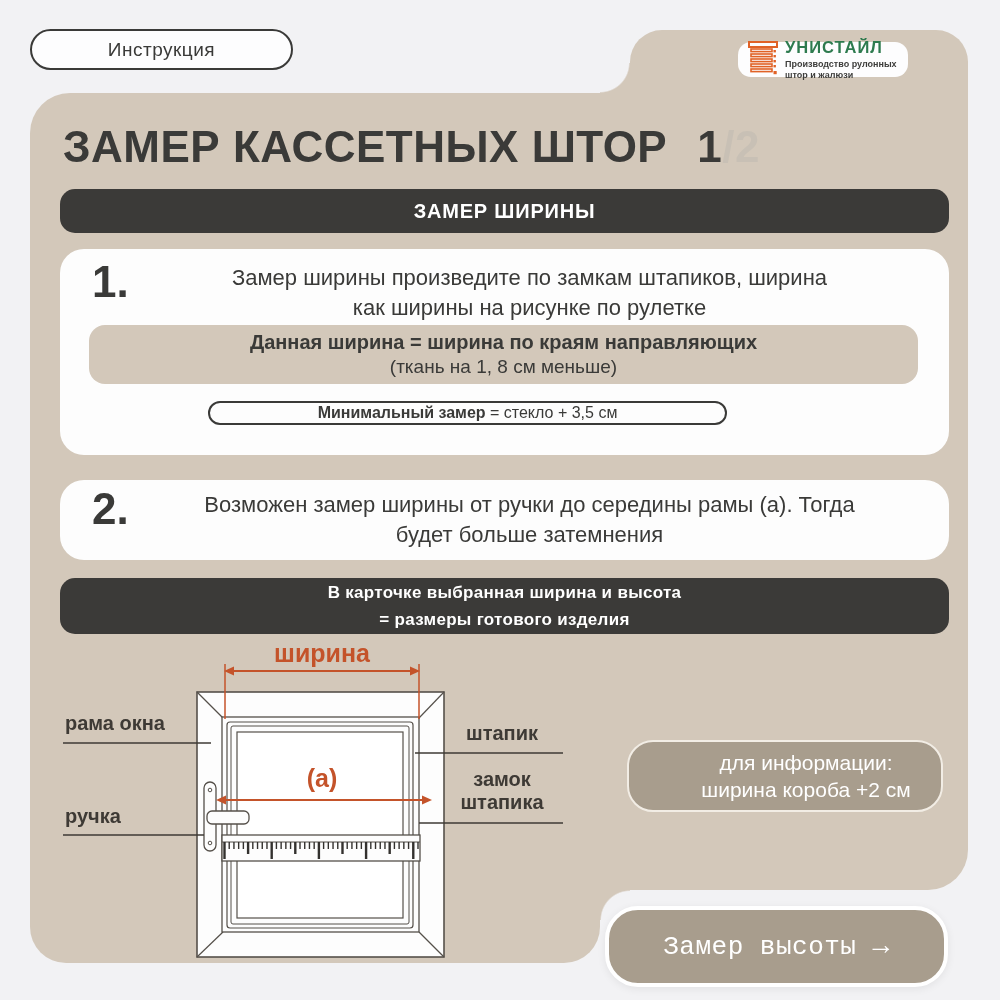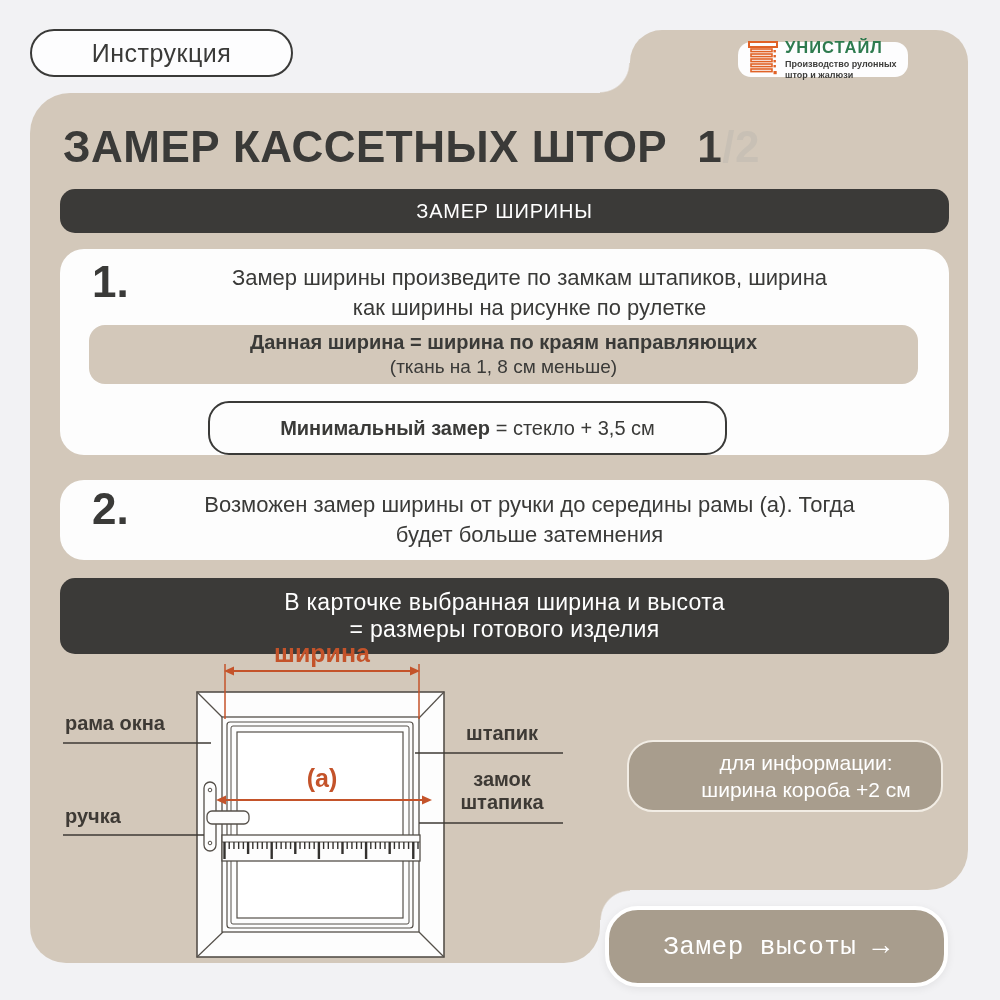--- a/index.html
+++ b/index.html
@@ -13,63 +13,63 @@
     background:#d3c8ba;border-radius:32px 32px 0 0;}
   .panel-lowerleft{position:absolute;left:30px;top:860px;width:570px;height:103px;
     background:#d3c8ba;border-radius:0 0 36px 36px;}
   .fillet{position:absolute;width:30px;height:30px;}
   .fillet-top{left:600px;top:63px;
     background:radial-gradient(circle 30px at 0 0,#f2f2f4 0 28.5px,#d3c8ba 30px);}
   .fillet-bottom{left:600px;top:890px;
     background:radial-gradient(circle 30px at 100% 100%,#f2f2f4 0 28.5px,#d3c8ba 30px);}
 
   
-  .badge{position:absolute;left:30px;top:29px;width:263px;height:48px;box-sizing:border-box;
+  .badge{position:absolute;left:30px;top:29px;width:263px;height:41px;box-sizing:border-box;
     background:#fdfdfe;border:2px solid #3a3a38;border-radius:24px;
     display:flex;align-items:center;justify-content:center;
-    font-size:25px;color:#3a3a38;letter-spacing:.5px;}
+    font-size:19px;color:#3a3a38;letter-spacing:.5px;}
   .logo-box{position:absolute;left:738px;top:42px;width:170px;height:35px;background:#fdfdfe;
     border-radius:13px;display:flex;align-items:center;padding:0 0 0 10px;box-sizing:border-box;}
   .logo-icon{width:30px;height:37px;flex:0 0 auto;}
   .logo-texts{margin-left:7px;line-height:1;}
   .logo-name{font-size:16.5px;font-weight:bold;color:#2e7b4f;letter-spacing:1px;}
   .logo-tagline{font-size:9px;font-weight:bold;color:#3d3d3b;line-height:10px;margin-top:3px;}
 
   .title{position:absolute;left:63px;top:122px;font-size:44px;font-weight:800;color:#3a3a38;
     letter-spacing:.5px;white-space:nowrap;}
   .title .pg-cur{margin-left:30px;}
   .title .pg-tot{color:#c8c0b5;}
 
   
   .darkbar{position:absolute;left:60px;width:889px;background:#3b3a38;color:#fff;
     display:flex;flex-direction:column;align-items:center;justify-content:center;
-    font-weight:normal;border-radius:15px;text-align:center;}
+    font-weight:bold;border-radius:15px;text-align:center;}
   .darkbar1{top:189px;height:44px;font-size:20px;letter-spacing:.8px;}
-  .darkbar2{top:578px;height:76px;font-size:23px;line-height:27px;letter-spacing:.3px;}
+  .darkbar2{top:578px;height:56px;font-size:17px;line-height:27px;letter-spacing:.3px;}
 
   .card{position:absolute;left:60px;width:889px;background:#fdfdfd;border-radius:24px;}
   .card1{top:249px;height:206px;}
   .card2{top:480px;height:80px;}
   .step-num{position:absolute;left:32px;font-size:44px;font-weight:bold;color:#3a3a38;}
   .card1 .step-num{top:8px;}
   .card2 .step-num{top:4px;}
   .step-text{position:absolute;left:70px;right:20px;text-align:center;
     font-size:22px;color:#3a3a38;line-height:30px;}
   .card1 .step-text{top:14px;}
   .card2 .step-text{top:10px;}
 
   .tanbar{position:absolute;left:29px;top:76px;width:829px;height:59px;background:#d3c8ba;
     border-radius:16px;display:flex;flex-direction:column;align-items:center;justify-content:center;
     color:#3a3a38;text-align:center;}
   .tanbar .t1{font-size:20px;font-weight:bold;line-height:25px;}
   .tanbar .t2{font-size:19px;line-height:24px;}
 
-  .pill{position:absolute;left:148px;top:152px;width:519px;height:54px;box-sizing:border-box;
+  .pill{position:absolute;left:148px;top:152px;width:519px;height:24px;box-sizing:border-box;
     background:#fdfdfd;border:2px solid #3a3a38;border-radius:21px;
-    display:flex;align-items:center;justify-content:center;font-size:20px;color:#3a3a38;white-space:pre;}
+    display:flex;align-items:center;justify-content:center;font-size:16px;color:#3a3a38;white-space:pre;}
 
   
   .diagram-svg{position:absolute;left:55px;top:635px;width:545px;height:340px;}
   .dg-label{font-weight:bold;font-size:20px;fill:#3e3a35;}
   .dg-orange{font-weight:bold;font-size:25px;fill:#c4532a;}
 
   
   .info-box{position:absolute;left:627px;top:740px;width:316px;height:72px;box-sizing:border-box;
     background:#a89d8d;border:2px solid #f2ede5;border-radius:26px;color:#fff;
     display:flex;flex-direction:column;align-items:center;justify-content:center;

